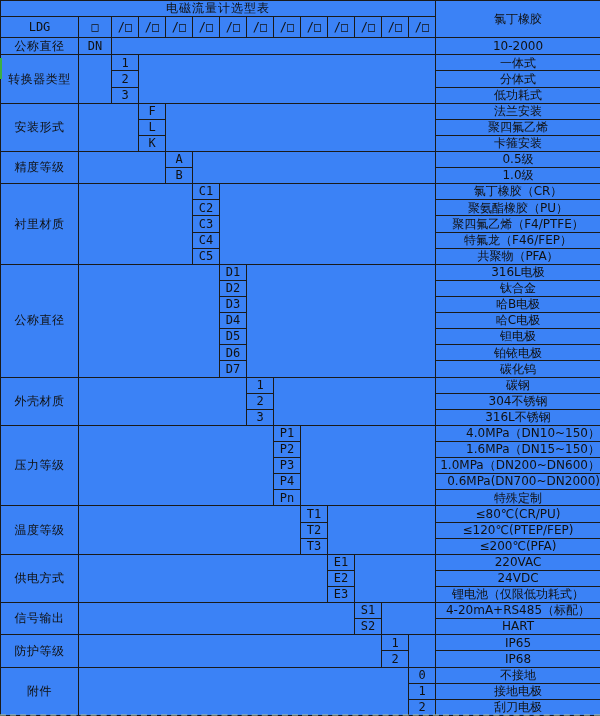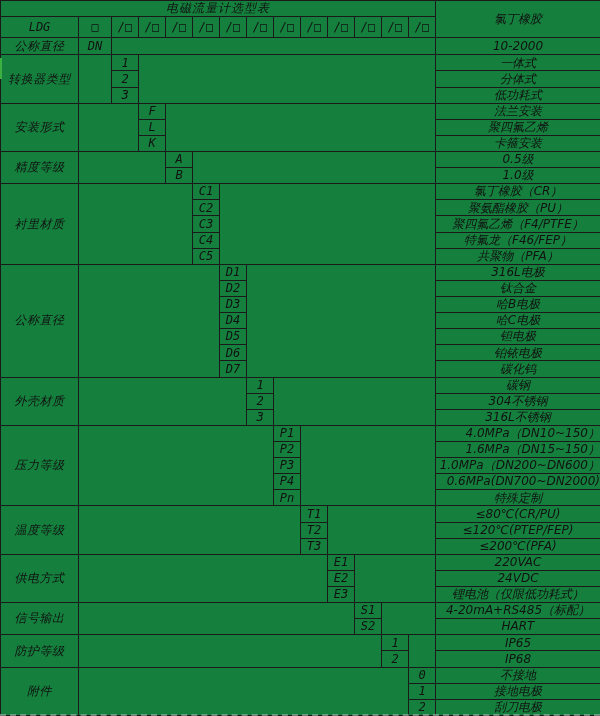--- a/index.html
+++ b/index.html
@@ -1,20 +1,19 @@
 <!DOCTYPE html>
 <html><head>
 <meta charset="utf-8">
 <style>
   html,body{margin:0;padding:0;background:#ffffff;}
   body{width:600px;height:716px;position:relative;font-family:"DejaVu Sans",sans-serif;color:#111;}
   table.sel{
     width:600px;height:716px;border-collapse:collapse;table-layout:fixed;
-    background:#15803d;
-    font-style:italic;
+    background:#3b82f6;
   }
   table.sel td{
     border:1px solid #1a1a1a;
     padding:0;
     font-size:12px;
     line-height:1.05;
     text-align:center;
     vertical-align:middle;
     overflow:hidden;
     white-space:nowrap;

